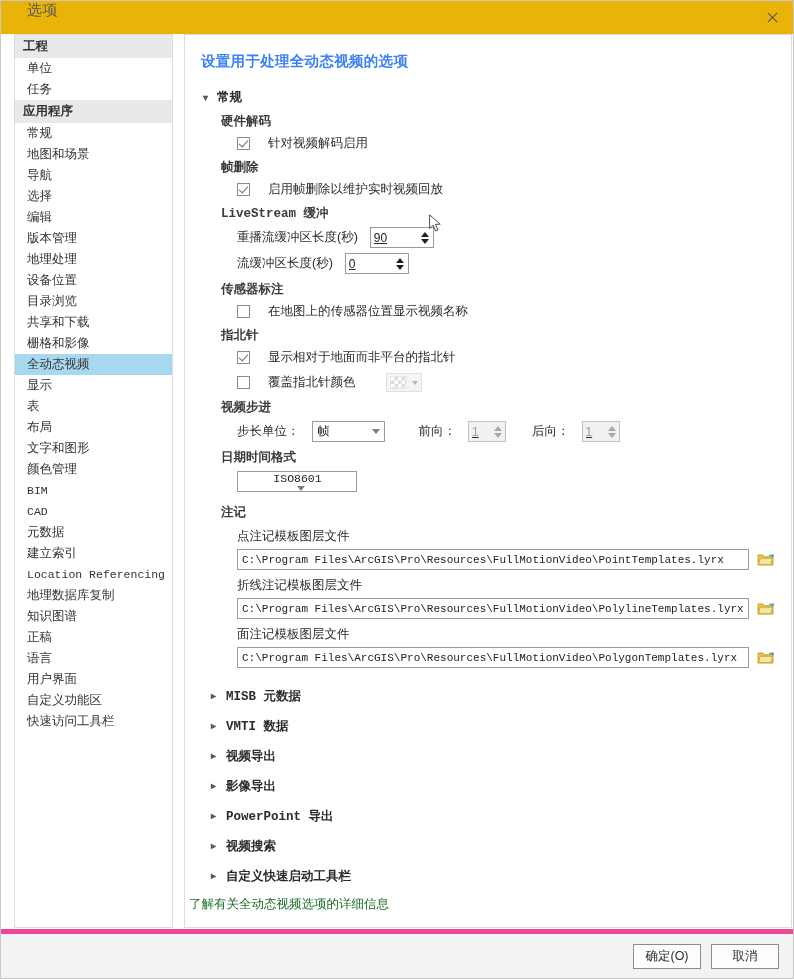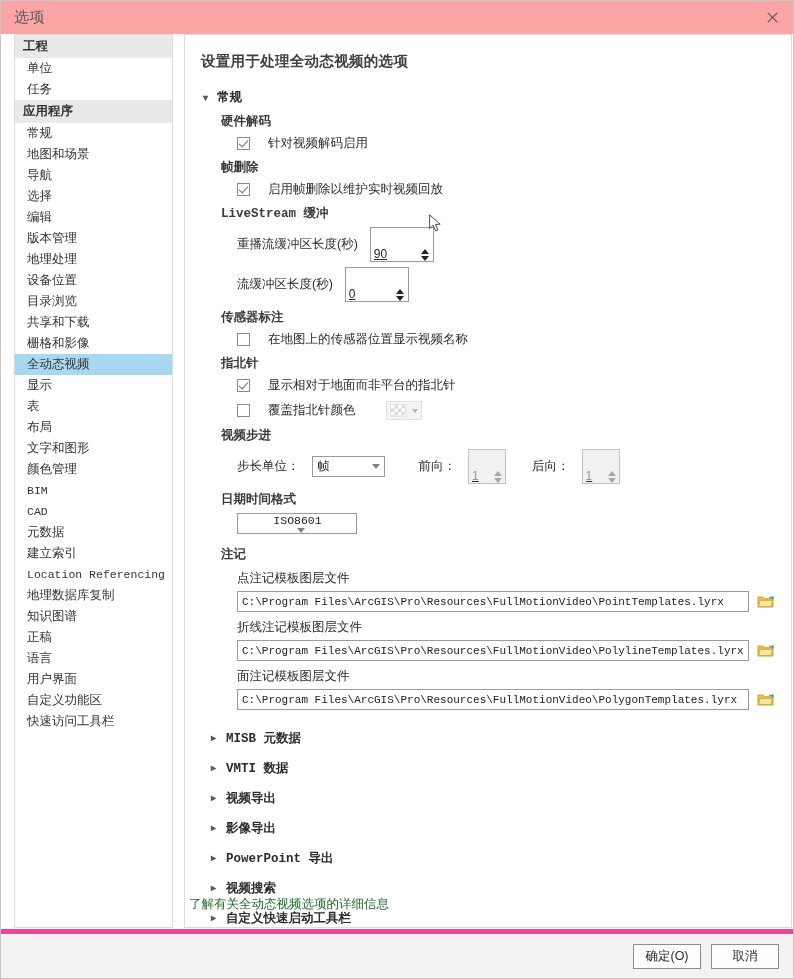--- a/index.html
+++ b/index.html
@@ -18,23 +18,23 @@
     border: 1px solid #c8c8c8;
     box-sizing: border-box;
     display: flex;
     flex-direction: column;
   }
   
   .titlebar {
     height: 33px;
     flex: 0 0 33px;
     display: flex;
-    align-items: center;
-    background: #fca5a5;
-    padding-left: 13px;
+    align-items: flex-start;
+    background: #eab308;
+    padding-left: 26px;
     box-sizing: border-box;
   }
   .title-text {
     font-size: 15px;
     color: #5a5a5a;
     letter-spacing: .5px;
   }
   .title-spacer { flex: 1 1 auto; }
   .close-btn {
     width: 42px; height: 33px;
@@ -97,21 +97,21 @@
     background: #ffffff;
     box-sizing: border-box;
     height: 894px;
     padding: 14px 16px 0 16px;
     position: relative;
     overflow: hidden;
   }
   .panel-title {
     font-size: 14.5px;
     font-weight: bold;
-    color: #404040;
+    color: #3b82f6;
     margin: 3px 0 18px 0;
     letter-spacing: .3px;
   }
   .section-header {
     display: flex;
     align-items: center;
     gap: 7px;
     font-weight: bold;
     font-size: 12.5px;
     color: #2b2b2b;
@@ -161,24 +161,24 @@
   .field-row {
     display: flex; align-items: center;
     margin: 0 0 5px 36px;
     gap: 12px;
   }
   .field-label { font-size: 12.5px; color: #2b2b2b; }
   .spin {
     display: flex;
     border: 1px solid #9b9b9b;
     background: #fff;
-    height: 35px;
+    height: 21px;
     width: 64px;
     box-sizing: border-box;
-    align-items: flex-end;
+    align-items: center;
     text-decoration: underline;
   }
   .spin input {
     border: 0; outline: 0;
     width: 100%;
     padding: 0 3px;
     font-family: "Liberation Sans", sans-serif;
     font-size: 12px;
     color: #222;
     background: transparent;

